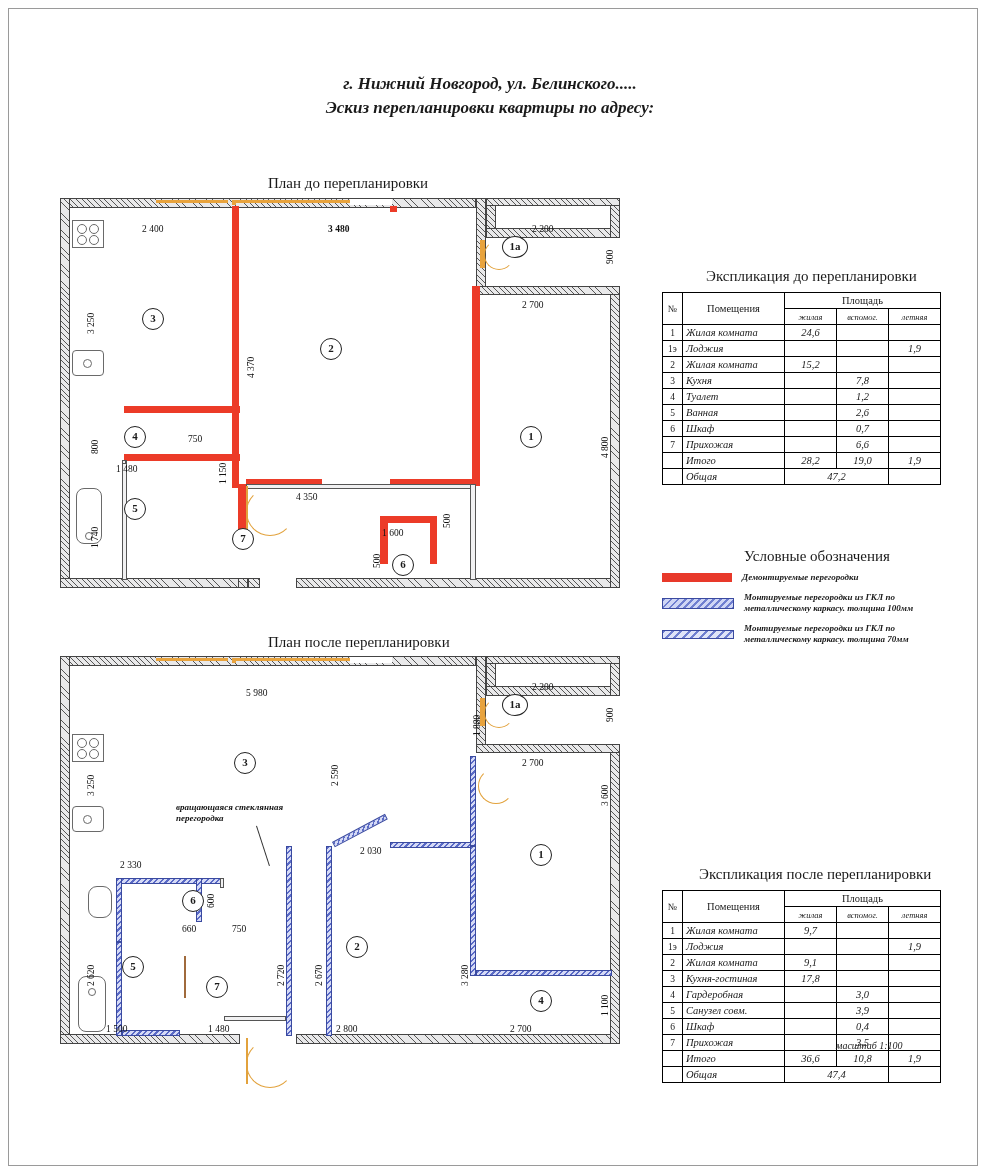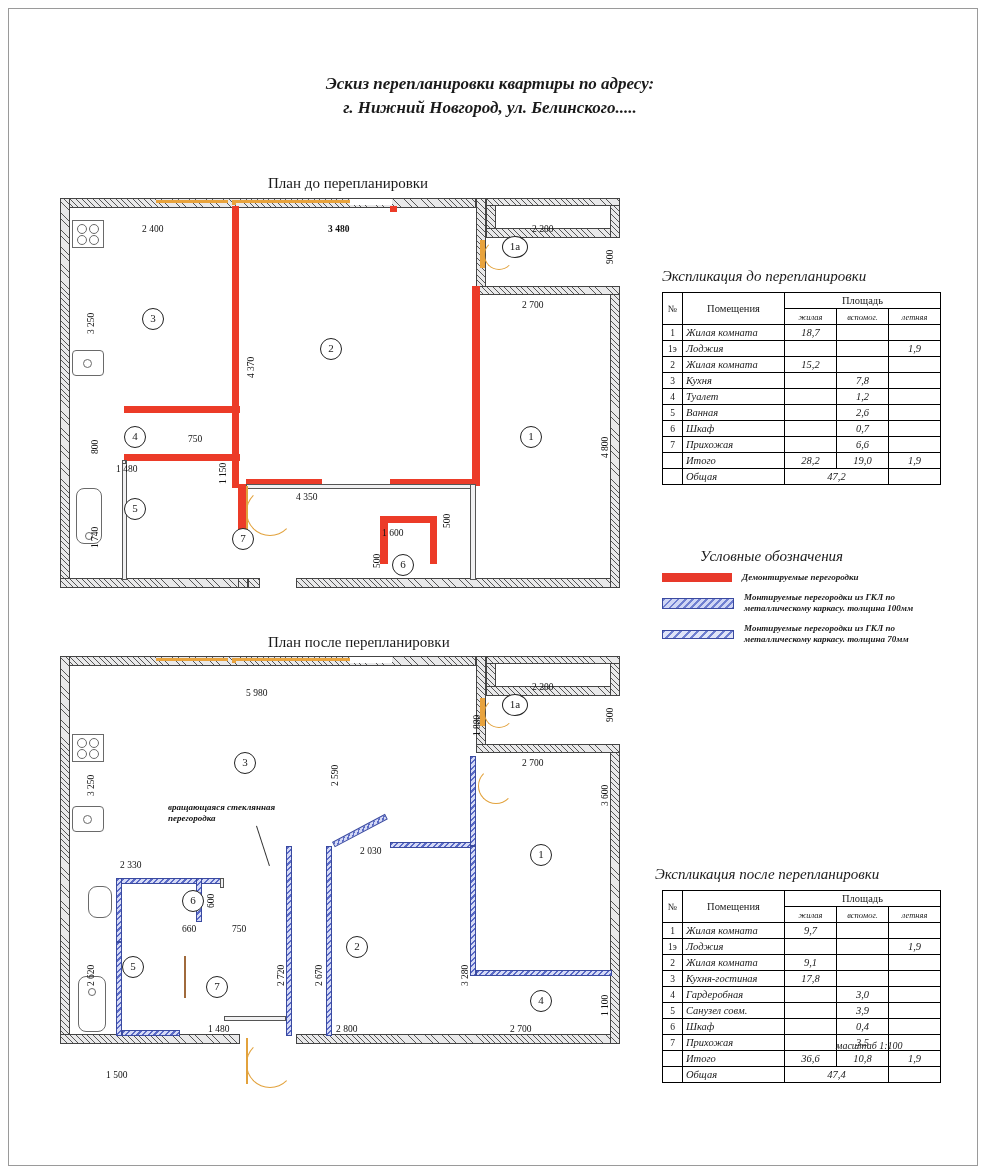--- a/index.html
+++ b/index.html
@@ -6,21 +6,21 @@
   body{width:988px;height:1176px;font-family:"Liberation Serif",serif;color:#1a1a1a;position:relative;overflow:hidden;}
   .page{position:absolute;left:0;top:0;width:988px;height:1176px;}
   .frame{position:absolute;left:8px;top:8px;width:970px;height:1158px;border:1px solid #9a9a9a;box-sizing:border-box;}
 
   .title{position:absolute;left:150px;top:72px;width:680px;text-align:center;font-style:italic;font-weight:bold;font-size:17px;line-height:24px;}
 
   .plan-label{position:absolute;font-size:15px;}
   .plan1-label{left:268px;top:175px;}
   .plan2-label{left:268px;top:634px;}
 
-  .section-title{position:absolute;font-style:italic;font-size:15px;}
+  .section-title{position:absolute;font-size:15px;margin-left:44px;}
   .expl1-title{left:662px;top:268px;}
   .legend-title{left:700px;top:548px;}
   .expl2-title{left:655px;top:866px;text-align:center;}
 
   .scale{position:absolute;left:836px;top:1040px;font-style:italic;font-size:10px;}
 
   
   table.expl{position:absolute;border-collapse:collapse;font-size:10.5px;font-family:"Liberation Serif",serif;}
   table.expl td,table.expl th{border:1px solid #000;padding:1px 3px;height:16px;box-sizing:border-box;font-weight:normal;}
   table.expl .num{width:20px;text-align:center;font-size:9.5px;}
@@ -50,38 +50,38 @@
   .hatch{position:absolute;background:
      repeating-linear-gradient(45deg,#555 0 0.6px,rgba(255,255,255,0) 0.6px 4px),#e9e9ea;
      border:0.8px solid #444;box-sizing:border-box;}
   .wall{position:absolute;background:#f1f1f2;border:0.8px solid #555;box-sizing:border-box;}
   .red{position:absolute;background:#ec3b28;}
   .blu{position:absolute;background:repeating-linear-gradient(135deg,#5a6ac6 0 1.5px,#d5daf6 1.5px 4px);border:0.7px solid #3a4aa0;box-sizing:border-box;}
   .orange{position:absolute;background:#e8a33d;}
   .thin{position:absolute;background:#7b7b7b;}
   .white{position:absolute;background:#fff;}
 
-  .rnum{position:absolute;width:20px;height:20px;border:1px solid #222;border-radius:50%;font-size:11px;line-height:19px;text-align:center;background:#fff;font-family:"Liberation Serif",serif;}
+  .rnum{position:absolute;width:20px;height:20px;border:1px solid #222;border-radius:50%;font-size:11px;line-height:19px;text-align:center;background:#fff;font-family:"Liberation Serif",serif;font-weight:bold;}
   .dim{position:absolute;font-size:9.5px;font-family:"Liberation Serif",serif;color:#111;white-space:nowrap;}
   .dim.v{transform-origin:0 0;transform:rotate(-90deg);}
   .note{position:absolute;font-size:9px;font-style:italic;font-weight:bold;color:#111;line-height:11px;}
   .doorarc{position:absolute;border:0.9px solid #e2a23c;border-top-color:transparent;border-right-color:transparent;border-radius:50%;}
 
   .fix{position:absolute;border:0.8px solid #6a6a6a;background:#fff;}
   .fixr{position:absolute;border:0.8px solid #6a6a6a;background:#fff;border-radius:50%;}
 </style>
 </head>
 <body>
 
 <div class="page">
   <div class="frame"></div>
 
   <div class="title">
+    <div>г. Нижний Новгород, ул. Белинского.....</div>
     <div>Эскиз перепланировки квартиры по адресу:</div>
-    <div>г. Нижний Новгород, ул. Белинского.....</div>
   </div>
 
   <div class="plan-label plan1-label">План до перепланировки</div>
   <div class="plan-label plan2-label">План после перепланировки</div>
 
   <div class="plan plan1">
 
     <div class="hatch" style="left:0;top:0;width:416px;height:10px;"></div>
     <div class="hatch" style="left:0;top:0;width:10px;height:390px;"></div>
     <div class="hatch" style="left:0;top:380px;width:200px;height:10px;"></div>
@@ -211,21 +211,21 @@
     <div class="fix" style="left:28px;top:230px;width:22px;height:30px;border-radius:9px;"></div>
     <div class="fix" style="left:18px;top:320px;width:26px;height:54px;border-radius:8px;"></div>
     <div class="fixr" style="left:28px;top:332px;width:6px;height:6px;"></div>
 
     <div class="doorarc" style="left:186px;top:384px;width:46px;height:46px;"></div>
     <div class="thin" style="left:186px;top:382px;width:2px;height:46px;background:#e2a23c;"></div>
     <div class="orange" style="left:420px;top:42px;width:5px;height:28px;"></div>
     <div class="doorarc" style="left:424px;top:42px;width:28px;height:28px;"></div>
     <div class="doorarc" style="left:418px;top:112px;width:34px;height:34px;"></div>
 
-    <div class="note" style="left:108px;top:146px;width:140px;">вращающаяся стеклянная перегородка</div>
+    <div class="note" style="left:116px;top:146px;width:140px;">вращающаяся стеклянная перегородка</div>
     <div class="thin" style="left:196px;top:170px;width:1px;height:42px;background:#333;transform:rotate(-18deg);transform-origin:0 0;"></div>
 
     <div class="rnum" style="left:174px;top:96px;">3</div>
     <div class="rnum" style="left:286px;top:280px;">2</div>
     <div class="rnum" style="left:470px;top:188px;">1</div>
     <div class="rnum" style="left:442px;top:38px;width:24px;">1а</div>
     <div class="rnum" style="left:470px;top:334px;">4</div>
     <div class="rnum" style="left:62px;top:300px;">5</div>
     <div class="rnum" style="left:122px;top:234px;">6</div>
     <div class="rnum" style="left:146px;top:320px;">7</div>
@@ -240,21 +240,21 @@
     <div class="dim v" style="left:540px;top:150px;">3 600</div>
     <div class="dim" style="left:300px;top:190px;">2 030</div>
     <div class="dim" style="left:60px;top:204px;">2 330</div>
     <div class="dim v" style="left:146px;top:252px;">600</div>
     <div class="dim" style="left:122px;top:268px;">660</div>
     <div class="dim" style="left:172px;top:268px;">750</div>
     <div class="dim v" style="left:216px;top:330px;">2 720</div>
     <div class="dim v" style="left:254px;top:330px;">2 670</div>
     <div class="dim v" style="left:400px;top:330px;">3 280</div>
     <div class="dim v" style="left:26px;top:330px;">2 620</div>
-    <div class="dim" style="left:46px;top:368px;margin-top:46px;">1 500</div>
+    <div class="dim" style="left:46px;top:368px;">1 500</div>
     <div class="dim" style="left:148px;top:368px;">1 480</div>
     <div class="dim" style="left:276px;top:368px;">2 800</div>
     <div class="dim" style="left:450px;top:368px;">2 700</div>
     <div class="dim v" style="left:540px;top:360px;">1 100</div>
   </div>
 
   <div class="section-title expl1-title">Экспликация до перепланировки</div>
   <table class="expl expl1">
     <tbody>
         <tr>
@@ -263,21 +263,21 @@
       <td class="hdr" colspan="3">Площадь</td>
     </tr>
     <tr>
       <td class="v sub">жилая</td>
       <td class="v sub">вспомог.</td>
       <td class="v sub">летняя</td>
     </tr>
     <tr>
       <td class="num">1</td>
       <td class="room">Жилая комната</td>
-      <td class="v">18,7</td>
+      <td class="v">24,6</td>
       <td class="v"></td>
       <td class="v"></td>
     </tr>
     <tr>
       <td class="num">1э</td>
       <td class="room">Лоджия</td>
       <td class="v"></td>
       <td class="v"></td>
       <td class="v">1,9</td>
     </tr>

